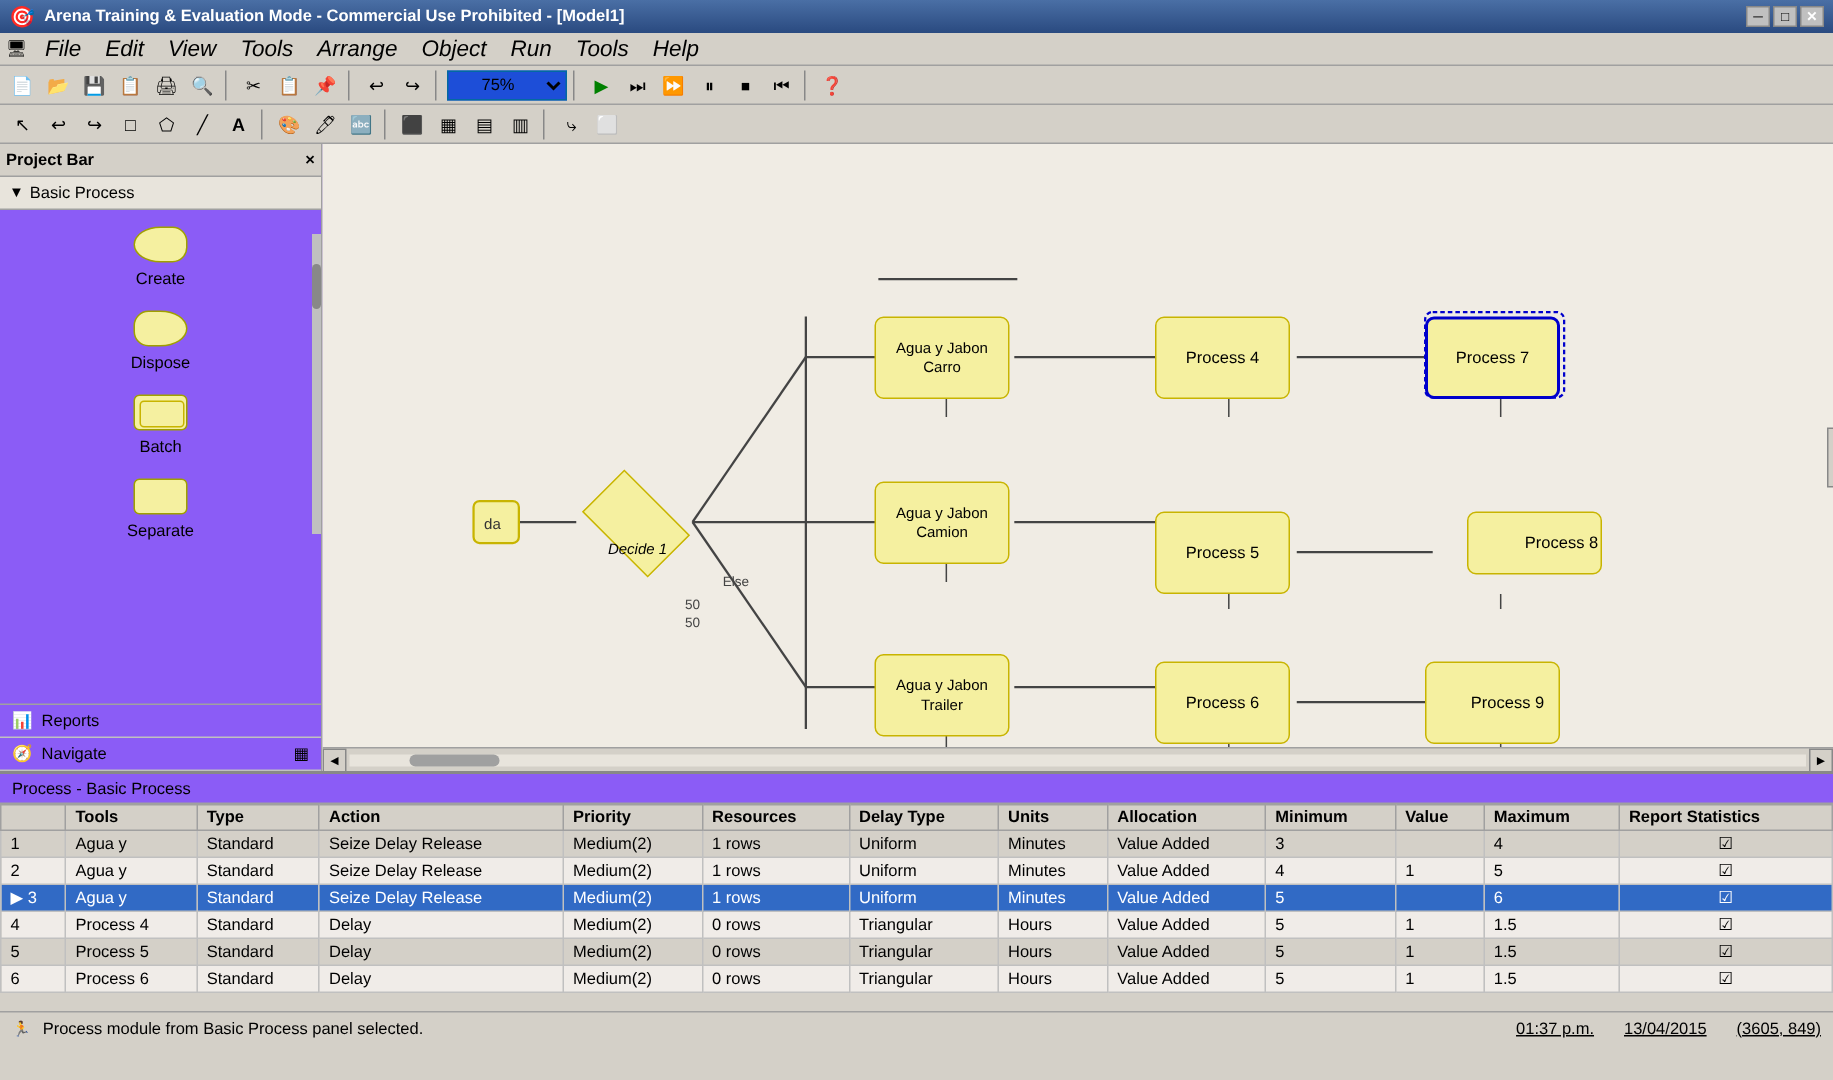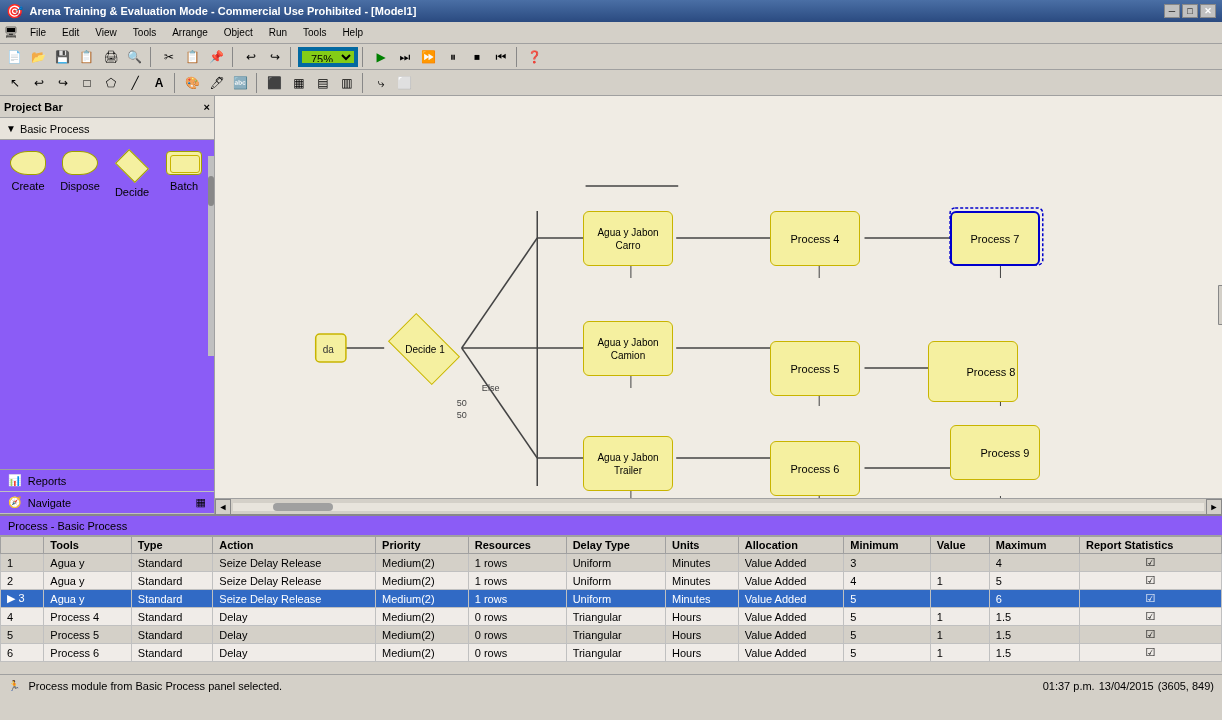--- a/index.html
+++ b/index.html
@@ -6,36 +6,36 @@
     body { font-family: 'Segoe UI', Tahoma, Geneva, Verdana, sans-serif; font-size: 11px; background: #d4d0c8; overflow: hidden; width: 1222px; height: 720px; }
 
     
     #title-bar { background: linear-gradient(to bottom, #4a6fa5, #2a4a80); color: white; height: 22px; display: flex; align-items: center; padding: 0 6px; font-size: 11px; font-weight: bold; justify-content: space-between; }
     #title-bar .title-left { display: flex; align-items: center; gap: 6px; }
     #title-bar .title-controls { display: flex; gap: 2px; }
     #title-bar .title-controls span { width: 16px; height: 14px; background: #c0c0c0; border: 1px solid #888; display: inline-flex; align-items: center; justify-content: center; font-size: 9px; color: black; cursor: pointer; }
 
     
     #menu-bar { background: #d4d0c8; height: 22px; display: flex; align-items: center; border-bottom: 1px solid #a0a0a0; padding: 0 4px; }
-    #menu-bar .menu-item { padding: 2px 8px; font-size: 10px; cursor: pointer; }
+    #menu-bar .menu-item { padding: 2px 8px; font-size: 15px; cursor: pointer; font-style: italic; }
 
     
     #toolbar-1, #toolbar-2 { background: #d4d0c8; height: 26px; display: flex; align-items: center; padding: 0 4px; gap: 2px; border-bottom: 1px solid #a0a0a0; }
     .tb-btn { width: 22px; height: 22px; background: #d4d0c8; border: 1px solid transparent; display: inline-flex; align-items: center; justify-content: center; font-size: 12px; cursor: pointer; }
     .tb-sep { width: 4px; height: 20px; border-left: 1px solid #888; margin: 0 2px; }
-    .zoom-box { width: 60px; height: 20px; border: 4px solid #0369a1; background: #84cc16; font-size: 11px; text-align: center; padding: 1px; }
+    .zoom-box { width: 80px; height: 20px; border: 1px solid #0369a1; background: #1d4ed8; font-size: 11px; text-align: center; padding: 1px; }
 
     
     #main-layout { display: flex; height: calc(720px - 22px - 22px - 26px - 26px - 22px - 22px); }
 
     
     #sidebar { width: 215px; background: #8b5cf6; border-right: 1px solid #a0a0a0; display: flex; flex-direction: column; }
     #project-bar { background: #d4d0c8; height: 22px; display: flex; align-items: center; justify-content: space-between; padding: 0 4px; border-bottom: 1px solid #a0a0a0; font-size: 11px; font-weight: bold; }
     #basic-process-header { background: #e8e4dc; height: 22px; display: flex; align-items: center; padding: 0 6px; font-size: 11px; border-bottom: 1px solid #a0a0a0; gap: 4px; }
-    #panel-items { display: flex; flex-direction: row; overflow-y: auto; flex: 1; padding: 4px; gap: 4px; }
+    #panel-items { display: flex; flex-direction: column; overflow-y: auto; flex: 1; padding: 4px; gap: 4px; }
     .panel-item { display: flex; flex-direction: column; align-items: center; padding: 4px; cursor: pointer; }
     .panel-icon { width: 40px; height: 30px; display: flex; align-items: center; justify-content: center; }
     .panel-label { font-size: 11px; text-align: center; margin-top: 2px; }
 
     
     .icon-create { width: 36px; height: 24px; background: #f5f0a0; border: 1.5px solid #a0a000; border-radius: 50% 10px 10px 50%; }
     .icon-dispose { width: 36px; height: 24px; background: #f5f0a0; border: 1.5px solid #a0a000; }
     .icon-process { width: 36px; height: 24px; background: #f5f0a0; border: 1.5px solid #a0a000; border-radius: 4px; }
     .icon-decide { width: 28px; height: 20px; background: #f5f0a0; border: 1.5px solid #a0a000; transform: rotate(45deg); margin: 4px; }
     .icon-batch { width: 36px; height: 24px; background: #f5f0a0; border: 1.5px solid #a0a000; border-radius: 4px; }
@@ -177,26 +177,20 @@
         </div>
         <span class="panel-label">Create</span>
       </div>
       <div class="panel-item">
         <div class="panel-icon">
           <div class="icon-dispose" style="border-radius: 10px 50% 50% 10px;"></div>
         </div>
         <span class="panel-label">Dispose</span>
       </div>
       <div class="panel-item">
-        <div class="panel-icon" style="height:36px;">
-          <div class="icon-decide"></div>
-        </div>
-        <span class="panel-label">Decide</span>
-      </div>
-      <div class="panel-item">
         <div class="panel-icon">
           <div class="icon-batch" style="position:relative;">
             <div style="position:absolute;top:3px;left:3px;width:30px;height:18px;background:#f5f0a0;border:1.5px solid #c8b400;border-radius:3px;"></div>
           </div>
         </div>
         <span class="panel-label">Batch</span>
       </div>
       <div class="panel-item">
         <div class="panel-icon">
           <div class="icon-separate"></div>
@@ -287,31 +281,31 @@
     </div>
 
     <div class="process-box" style="left:555px; top:345px; width:90px; height:55px;">
       <span>Process 6</span>
     </div>
 
     <div class="process-box" style="left:735px; top:115px; width:90px; height:55px; border-color:#0000cc; border-width:2px;">
       <span>Process 7</span>
     </div>
 
-    <div class="process-box" style="left:713px; top:245px; width:90px; height:61px;padding-left:36px;">
+    <div class="process-box" style="left:763px; top:245px; width:90px; height:42px;padding-left:36px;">
       <span>Process 8</span>
     </div>
 
-    <div class="process-box" style="left:735px; top:329px; width:90px; height:55px;padding-left:20px;">
+    <div class="process-box" style="left:735px; top:345px; width:90px; height:55px;padding-left:20px;">
       <span>Process 9</span>
     </div>
 
     <div style="position:absolute; left:168px; top:227px; width:84px; height:52px;">
       <div style="position:absolute; left:10px; top:6px; width:62px; height:40px; background:#f5f0a0; border:1.5px solid #c8b400; transform:rotate(45deg);"></div>
-      <div style="position:absolute; left:0; top:0; width:84px; height:52px; display:flex; align-items:center; justify-content:center; font-size:10px;">Decide 1</div>
+      <div style="position:absolute; left:0; top:17px; width:84px; height:52px; display:flex; align-items:center; justify-content:center; font-size:10px;font-style:italic;">Decide 1</div>
     </div>
 
     <div id="collapse-arrow" style="right:-12px;">
       
     </div>
 
     <div style="position:absolute; bottom:0; left:0; right:0; height:16px; background:#d4d0c8; border-top:1px solid #a0a0a0; display:flex; align-items:center;">
       <button style="width:16px;height:16px;border:1px solid #888;background:#d4d0c8;cursor:pointer;font-size:9px;">◄</button>
       <div style="flex:1;height:8px;background:#e8e4dc;margin:0 2px;position:relative;">
         <div style="position:absolute;left:40px;width:60px;height:8px;background:#a0a0a0;border-radius:4px;"></div>
@@ -438,18 +432,18 @@
         </tbody>
     </table>
   </div>
 </div>
 
 <div id="status-bar">
   <div style="display:flex; align-items:center; gap:8px;">
     <span style="font-size:10px;">🏃</span>
     <span>Process module from Basic Process panel selected.</span>
   </div>
-  <div style="display:flex; align-items:center; gap:4px;">
+  <div style="display:flex; align-items:center; gap:20px;text-decoration:underline;">
     <span>01:37 p.m.</span>
     <span>13/04/2015</span>
     <span>(3605, 849)</span>
   </div>
 </div>
 
 </body></html>

